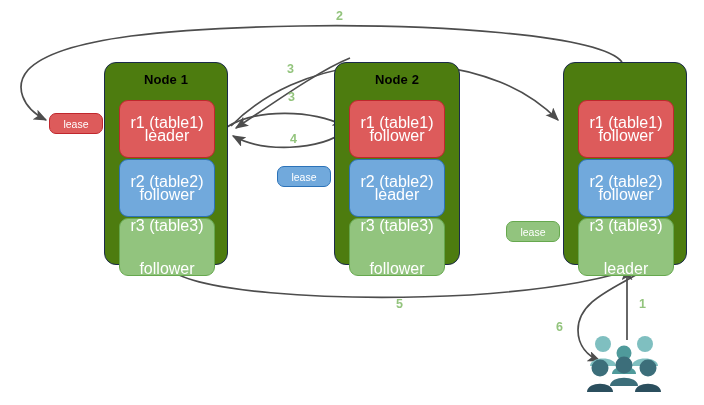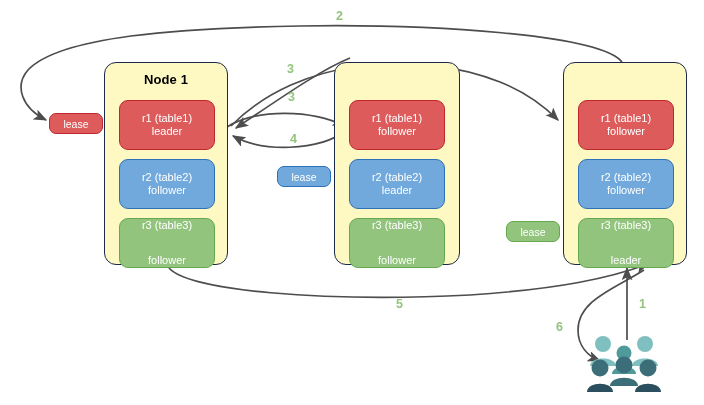--- a/index.html
+++ b/index.html
@@ -7,49 +7,49 @@
     width:704px;height:405px;
     background:#ffffff;
     font-family:"Liberation Sans", sans-serif;
     position:relative;
     overflow:hidden;
   }
   #canvas{position:absolute;left:0;top:0;width:704px;height:405px;}
   .svg-layer{position:absolute;left:0;top:0;width:704px;height:405px;}
   .node-box{
     position:absolute;
-    background:#fef9c3;
+    background:#4d7c0f;
     border:1.4px solid #1b2a4a;
     border-radius:12px;
     box-sizing:border-box;
     z-index:3;
   }
   .node-title{
     position:absolute;
     left:0;right:0;
     top:9px;
     text-align:center;
     font-size:13px;
     font-weight:bold;
     color:#000000;
     letter-spacing:0.1px;
   }
   .replica{
     position:absolute;
     left:14px;
     width:96px;
-    height:50px;
+    height:58px;
     border-radius:9px;
     box-sizing:border-box;
     display:flex;
     flex-direction:column;
     align-items:center;
     justify-content:center;
     color:#ffffff;
-    font-size:11px;
+    font-size:16px;
     line-height:13px;
     text-align:center;
   }
   .replica .l1,.replica .l2{display:block;white-space:nowrap;}
   .rep-red{background:#dd5b5b;border:1.6px solid #c0272d;}
   .rep-blue{background:#71a9dc;border:1.6px solid #2b72b8;}
   .rep-green{background:#92c47e;border:1.6px solid #66a84e;justify-content:space-between;}
   .lease{
     position:absolute;
     border-radius:7px;
@@ -116,20 +116,21 @@
       <span class="l1">r2 (table2)</span>
       <span class="l2">follower</span>
     </div>
     <div class="replica rep-green" style="top:155px;">
       <span class="l1">r3 (table3)</span>
       <span class="l2">follower</span>
     </div>
   </div>
 
   <div class="node-box" style="left:334px;top:62px;width:126px;height:203px;">
+    <div class="node-title">Node 2</div>
     <div class="replica rep-red" style="top:37px;">
       <span class="l1">r1 (table1)</span>
       <span class="l2">follower</span>
     </div>
     <div class="replica rep-blue" style="top:96px;">
       <span class="l1">r2 (table2)</span>
       <span class="l2">leader</span>
     </div>
     <div class="replica rep-green" style="top:155px;">
       <span class="l1">r3 (table3)</span>

